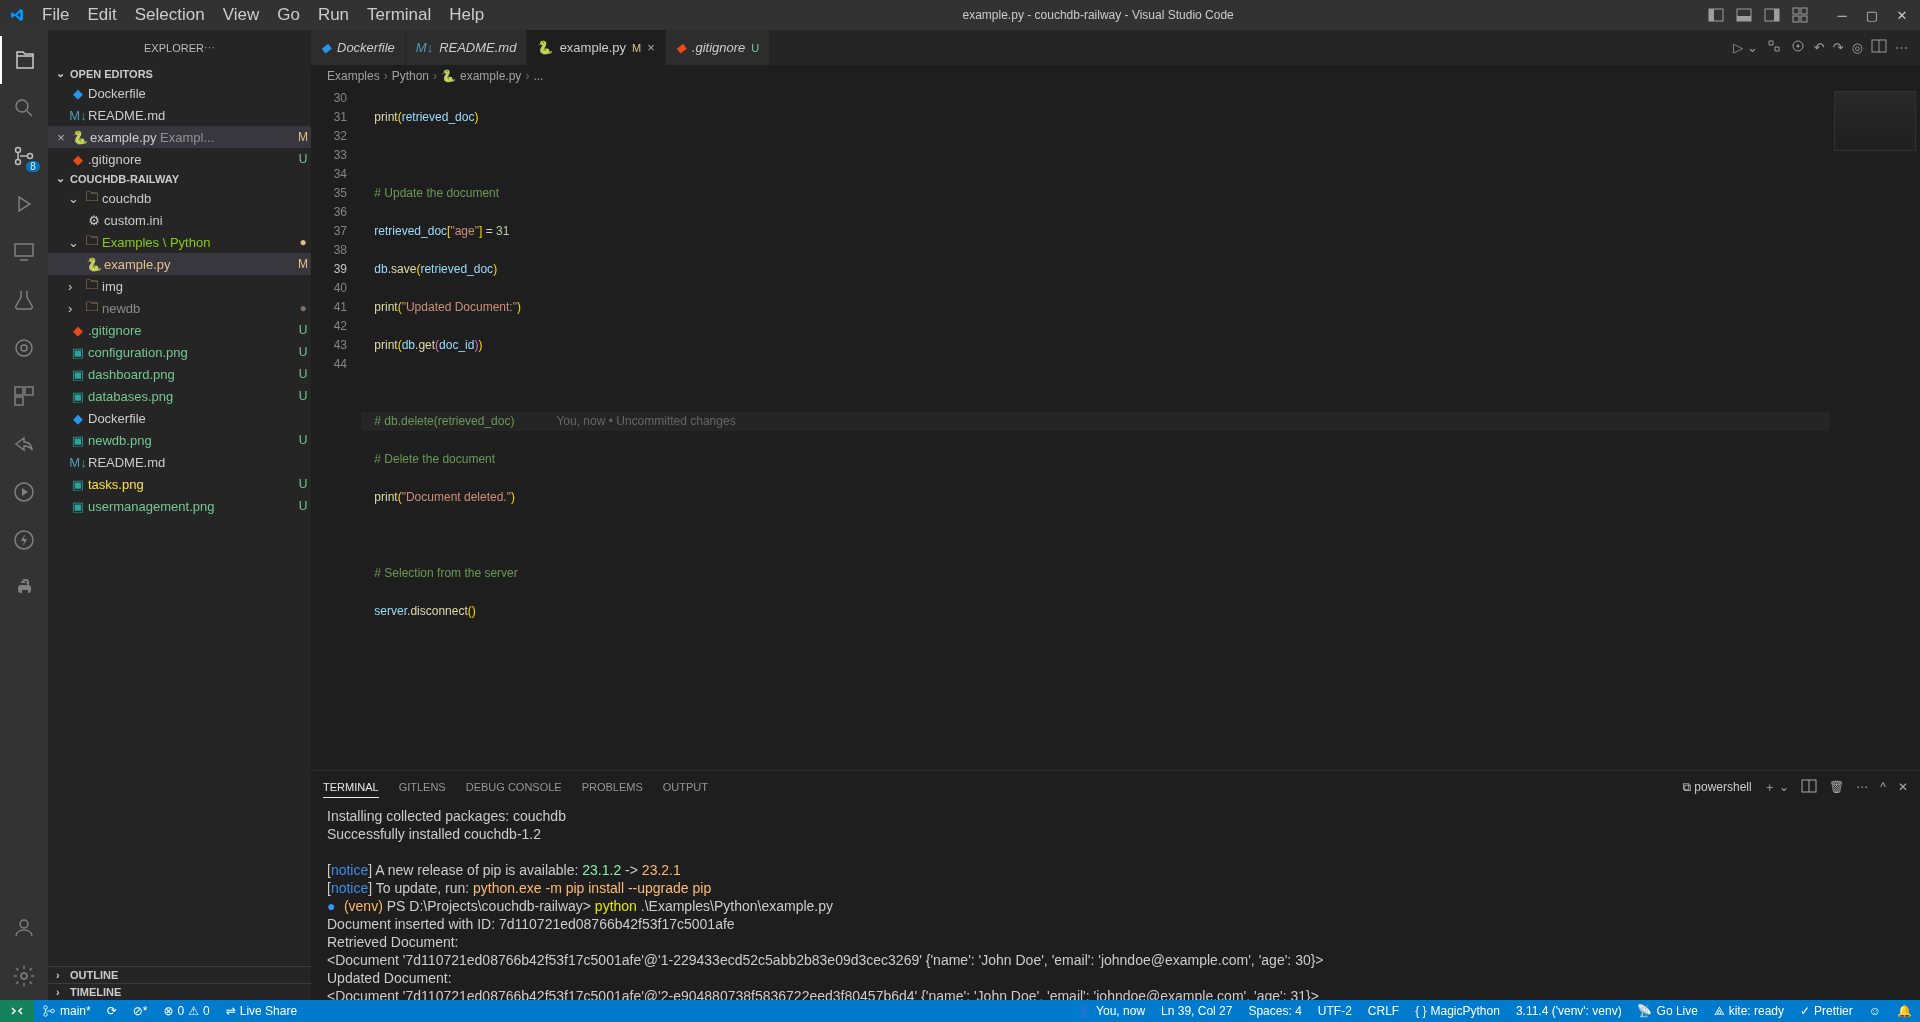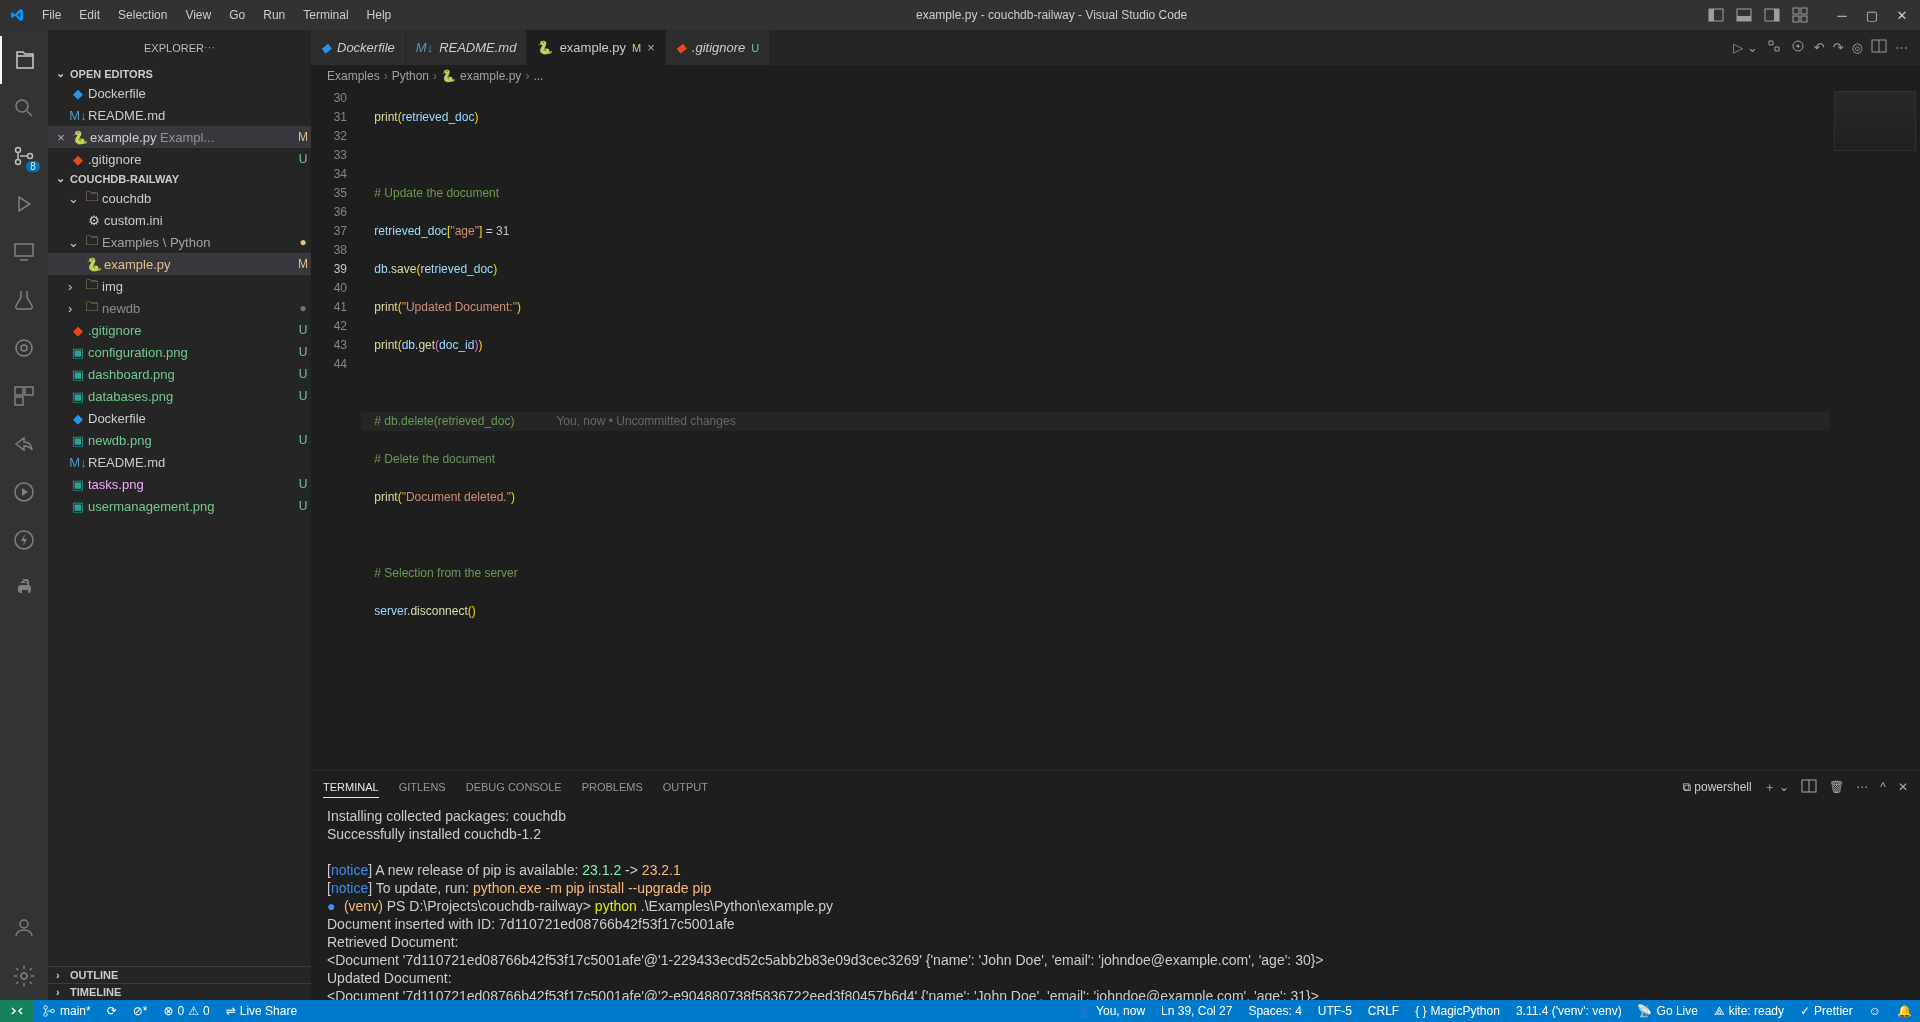--- a/index.html
+++ b/index.html
@@ -1,20 +1,20 @@
 <!DOCTYPE html>
 <html><head>
 <meta charset="utf-8">
 <style>
 * { margin: 0; padding: 0; box-sizing: border-box; font-family: 'Segoe UI', Tahoma, sans-serif; }
 body { background: #1e1e1e; color: #cccccc; width: 1920px; height: 1022px; overflow: hidden; font-size: 13px; display: flex; flex-direction: column; }
 .title-bar { height: 30px; background: #323233; display: flex; align-items: center; color: #cccccc; }
 .title-logo { width: 34px; display: flex; align-items: center; justify-content: center; }
 .menu-bar { display: flex; gap: 2px; }
-.menu-item { padding: 4px 8px; cursor: pointer; font-size: 12px; }
+.menu-item { padding: 4px 8px; cursor: pointer; font-size: 17px; }
 .window-title { flex: 1; text-align: center; font-size: 12px; color: #cccccc; }
 .window-controls { display: flex; gap: 2px; padding-right: 4px; }
 .win-control { width: 28px; height: 22px; display: flex; align-items: center; justify-content: center; cursor: pointer; }
 .layout-icons { display: flex; gap: 4px; padding-right: 16px; }
 .layout-icon { width: 24px; height: 22px; display: flex; align-items: center; justify-content: center; cursor: pointer; opacity: 0.7; }
 
 .main-area { display: flex; flex: 1; overflow: hidden; }
 .activity-bar { width: 48px; background: #333333; display: flex; flex-direction: column; align-items: center; padding-top: 6px; }
 .activity-item { width: 48px; height: 48px; display: flex; align-items: center; justify-content: center; cursor: pointer; opacity: 0.5; position: relative; }
 .activity-item.active { opacity: 1; border-left: 2px solid #fff; }
@@ -277,21 +277,21 @@
           <span class="file-icon folder-yellow">🗀</span>
           <span class="file-label">couchdb</span>
         </div>
       <div class="tree-item tree-indent-2">
           <span class="file-icon">⚙</span>
           <span class="file-label">custom.ini</span>
         </div>
       <div class="tree-item tree-indent-1">
           <span class="chevron">⌄</span>
           <span class="file-icon folder-yellow">🗀</span>
-          <span class="file-label" style="color:#a3a3a3">Examples \ Python</span>
+          <span class="file-label" style="color:#84cc16">Examples \ Python</span>
           <span class="file-mod">●</span>
         </div>
       <div class="tree-item tree-indent-2 selected">
           <span class="file-icon python-icon">🐍</span>
           <span class="file-label" style="color:#e2c08d">example.py</span>
           <span class="file-mod">M</span>
         </div>
       <div class="tree-item tree-indent-1">
           <span class="chevron">›</span>
           <span class="file-icon folder-yellow">🗀</span>
@@ -331,21 +331,21 @@
           <span class="file-icon img-icon">▣</span>
           <span class="file-label" style="color:#73c991">newdb.png</span>
           <span class="file-untrack">U</span>
         </div>
       <div class="tree-item tree-indent-1">
           <span class="file-icon md-icon">M↓</span>
           <span class="file-label">README.md</span>
         </div>
       <div class="tree-item tree-indent-1">
           <span class="file-icon img-icon">▣</span>
-          <span class="file-label" style="color:#f0abfc">tasks.png</span>
+          <span class="file-label" style="color:#fde047">tasks.png</span>
           <span class="file-untrack">U</span>
         </div>
       <div class="tree-item tree-indent-1">
           <span class="file-icon img-icon">▣</span>
           <span class="file-label" style="color:#73c991">usermanagement.png</span>
           <span class="file-untrack">U</span>
         </div>
     </div>
     <div class="section-header" style="border-top:1px solid #3c3c3c">
         <span class="chevron">›</span>
@@ -511,21 +511,21 @@
       <span>⇌</span> 
       <span>Live Share</span>
     </div>
   <div class="status-spacer"></div>
   <div class="status-item">
       <span>👤</span> 
       <span>You, now</span>
     </div>
   <div class="status-item">Ln 39, Col 27</div>
   <div class="status-item">Spaces: 4</div>
-  <div class="status-item">UTF-5</div>
+  <div class="status-item">UTF-2</div>
   <div class="status-item">CRLF</div>
   <div class="status-item">
       <span>{ }</span> 
       <span>MagicPython</span>
     </div>
   <div class="status-item">3.11.4 ('venv': venv)</div>
   <div class="status-item">
       <span>📡</span> 
       <span>Go Live</span>
     </div>

